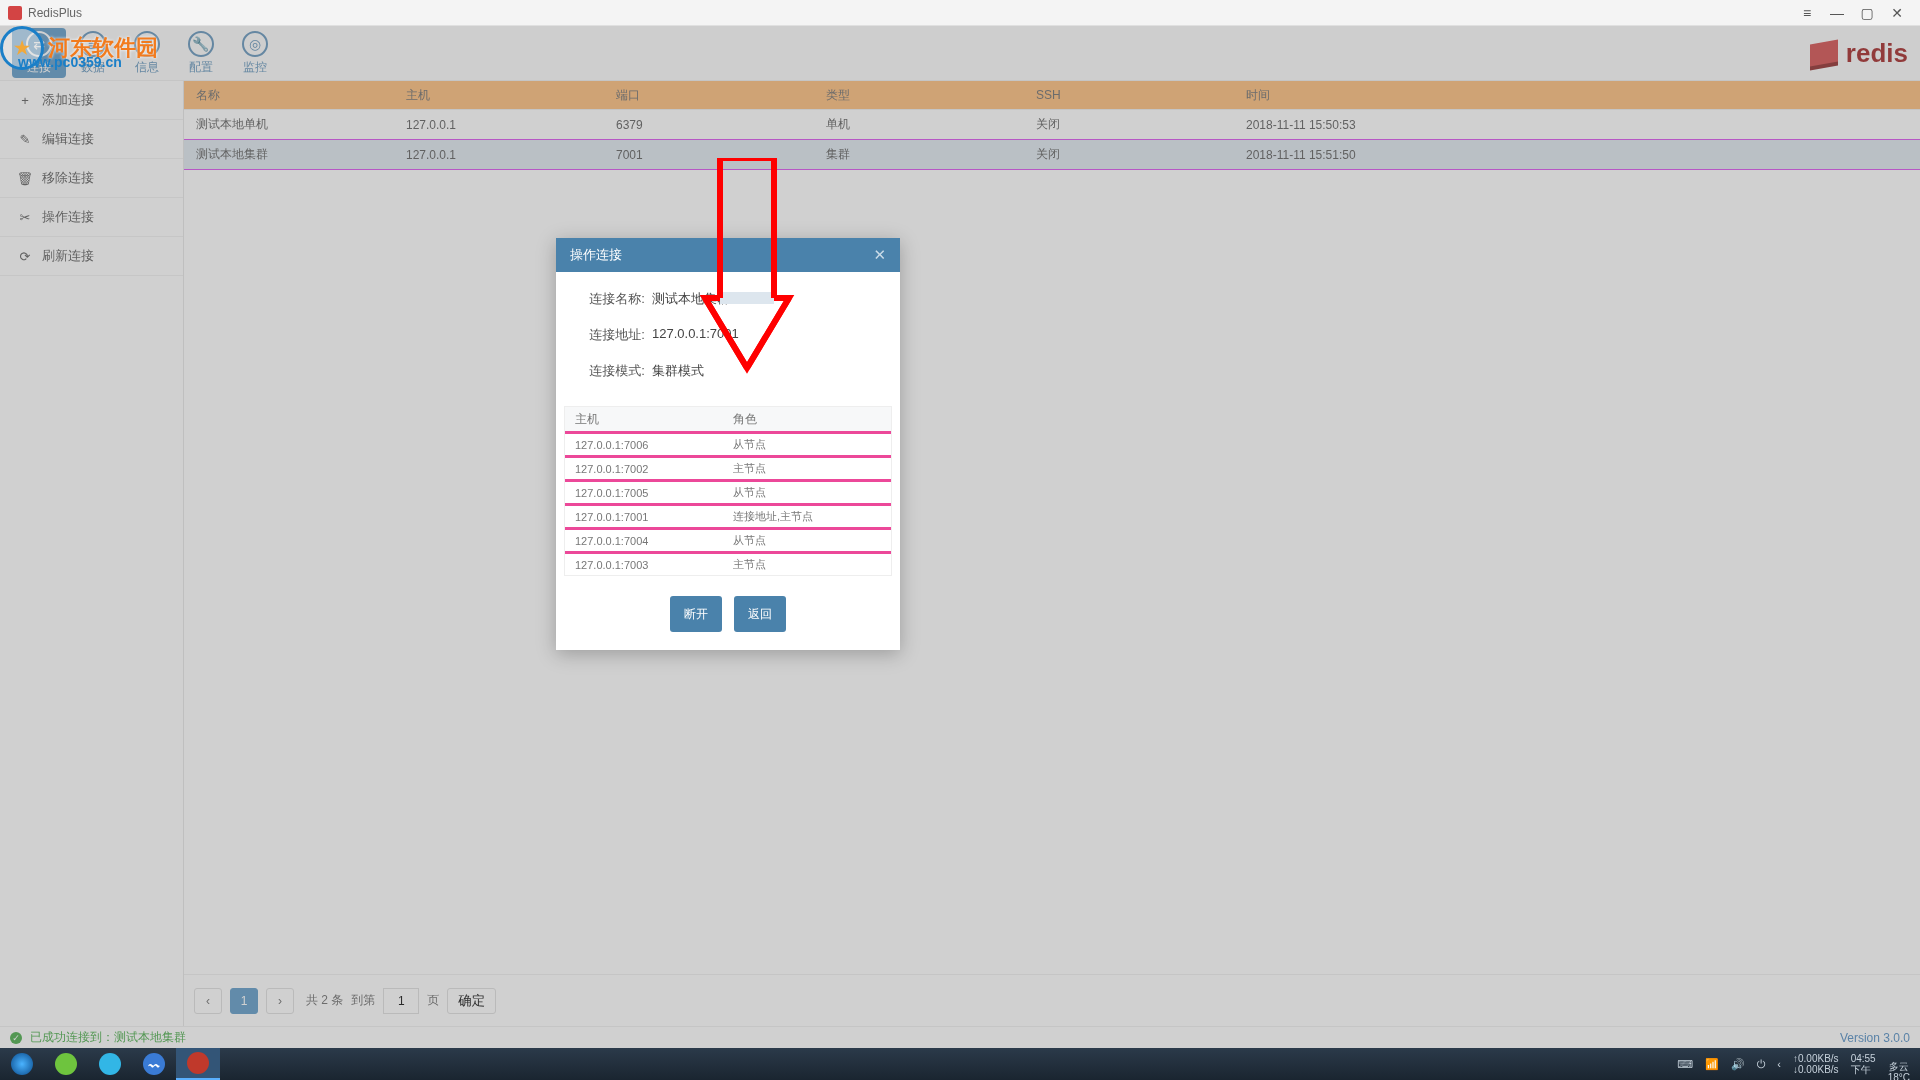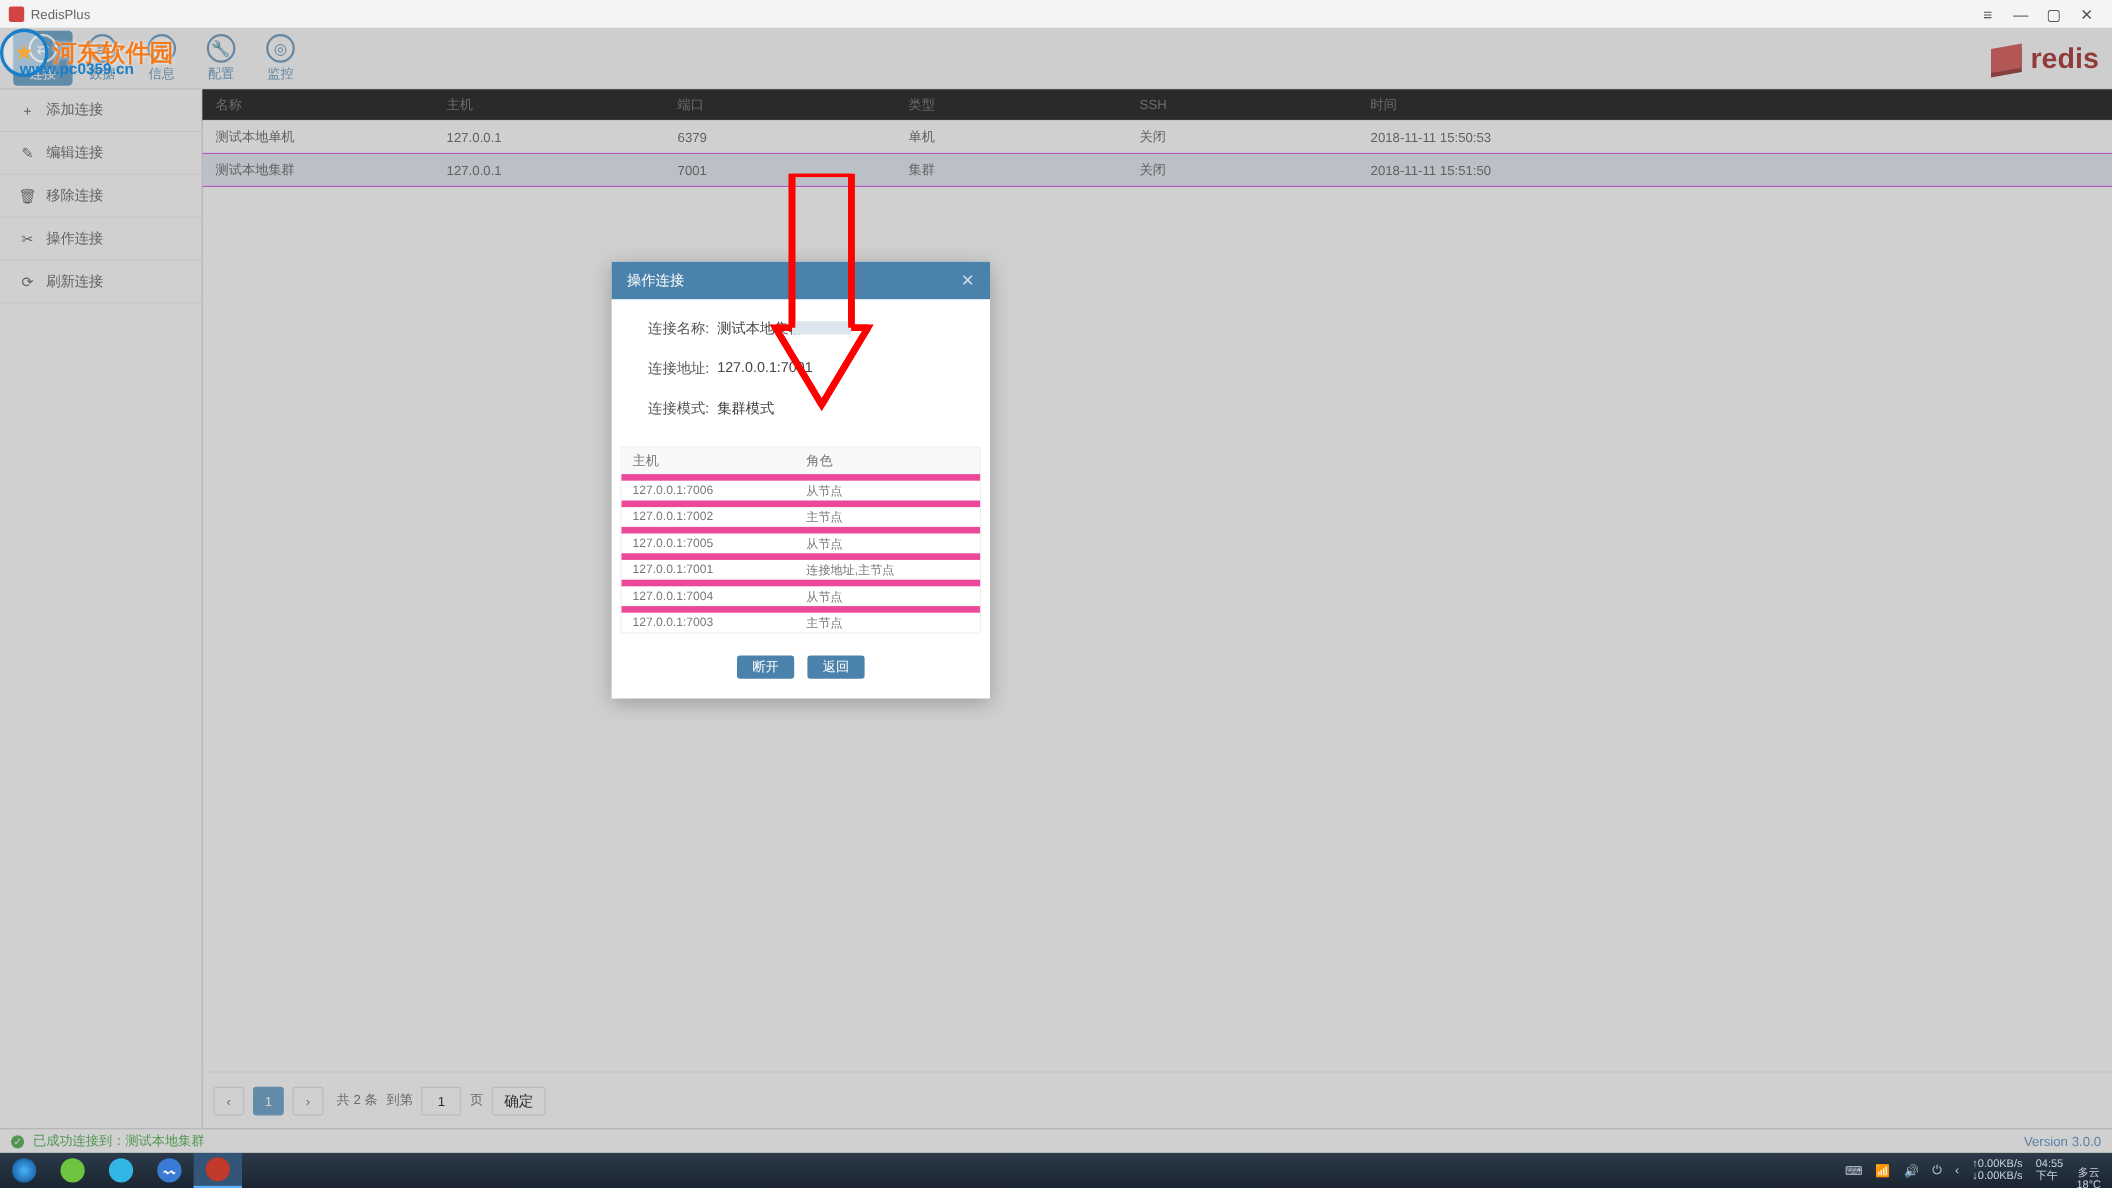--- a/index.html
+++ b/index.html
@@ -20,21 +20,21 @@
 .toolbar .spacer { flex: 1; }
 .brand { display: flex; align-items: center; gap: 8px; color: #9e1a1a; font-size: 26px; font-weight: bold; }
 .brand .cube { width: 28px; height: 22px; background: #d34444; transform: skewY(-10deg); box-shadow: 0 4px 0 #8a2020; }
 
 .body { flex: 1; display: flex; min-height: 0; }
 .sidebar { width: 184px; background: #fff; border-right: 1px solid #e5e5e5; }
 .side-item { height: 39px; display: flex; align-items: center; padding: 0 18px; font-size: 13px; color: #555; border-bottom: 1px solid #f0f0f0; cursor: pointer; gap: 10px; }
 .side-item .ic { width: 14px; display: inline-flex; justify-content: center; font-size: 13px; }
 
 .main { flex: 1; display: flex; flex-direction: column; background: #fff; }
-.thead { height: 29px; display: flex; background: #000000; font-size: 12px; color: #666; border-bottom: 1px solid #eee; }
+.thead { height: 29px; display: flex; background: #fdba74; font-size: 12px; color: #666; border-bottom: 1px solid #eee; }
 .th, .td { padding: 0 12px; display: flex; align-items: center; }
 .c-name { width: 210px; }
 .c-host { width: 210px; }
 .c-port { width: 210px; }
 .c-type { width: 210px; }
 .c-ssh  { width: 210px; }
 .c-time { flex: 1; }
 .trow { height: 30px; display: flex; font-size: 12px; color: #555; border-bottom: 1px solid #d946ef; }
 .trow.sel { background: #dde6ee; }
 .table-fill { flex: 1; }
@@ -56,23 +56,23 @@
 .modal-head .spacer { flex: 1; }
 .modal-head .x { cursor: pointer; font-size: 15px; color: #c9dbe8; }
 .modal-body { padding: 18px 26px 8px; font-size: 13px; color: #444; text-align: center; }
 .info-row { display: flex; margin-bottom: 18px; }
 .info-row .lbl { width: 70px; color: #555; }
 .modal-table { margin: 0 8px 14px; border: 1px solid #eee; }
 .mthead { display: flex; background: #f7f8f9; font-size: 12px; color: #777; height: 24px; }
 .mth, .mtd { padding: 0 10px; display: flex; align-items: center; }
 .mc-host { width: 158px; }
 .mc-role { flex: 1; }
-.mtrow { display: flex; height: 24px; font-size: 11px; color: #777; border-top: 6px solid #ec4899; }
+.mtrow { display: flex; height: 24px; font-size: 11px; color: #777; border-top: 3px solid #ec4899; }
 .modal-foot { display: flex; justify-content: center; gap: 12px; padding: 6px 0 18px; }
-.mbtn { height: 21px; padding: 0 14px; font-size: 12px; border: none; border-radius: 3px; cursor: pointer; color: #fff; }
+.mbtn { height: 36px; padding: 0 14px; font-size: 12px; border: none; border-radius: 3px; cursor: pointer; color: #fff; }
 .mbtn.primary { background: #4a82ab; }
 .mbtn.gray { background: #4a82ab; }
 
 .arrow { position: absolute; left: 700px; top: 132px; z-index: 20; pointer-events: none; }
 
 .watermark { position: absolute; left: 0px; top: 0px; z-index: 30; pointer-events:none; display:flex; align-items:center; gap:4px;}
 .watermark .logo { width: 44px; height: 44px; border: 3px solid #1a7fc8; border-radius: 50%; display:flex;align-items:center;justify-content:center;color:#f2a838;font-weight:bold;font-size:18px;background:rgba(255,255,255,0.4);}
 .watermark .txt { font-size: 22px; font-weight: bold; color: #f27b1e; text-shadow: 0 0 3px #fff; }
 .watermark .url { position:absolute; top:28px; left:18px; font-size:14px; color:#1a7fc8; font-weight:bold; }
 

